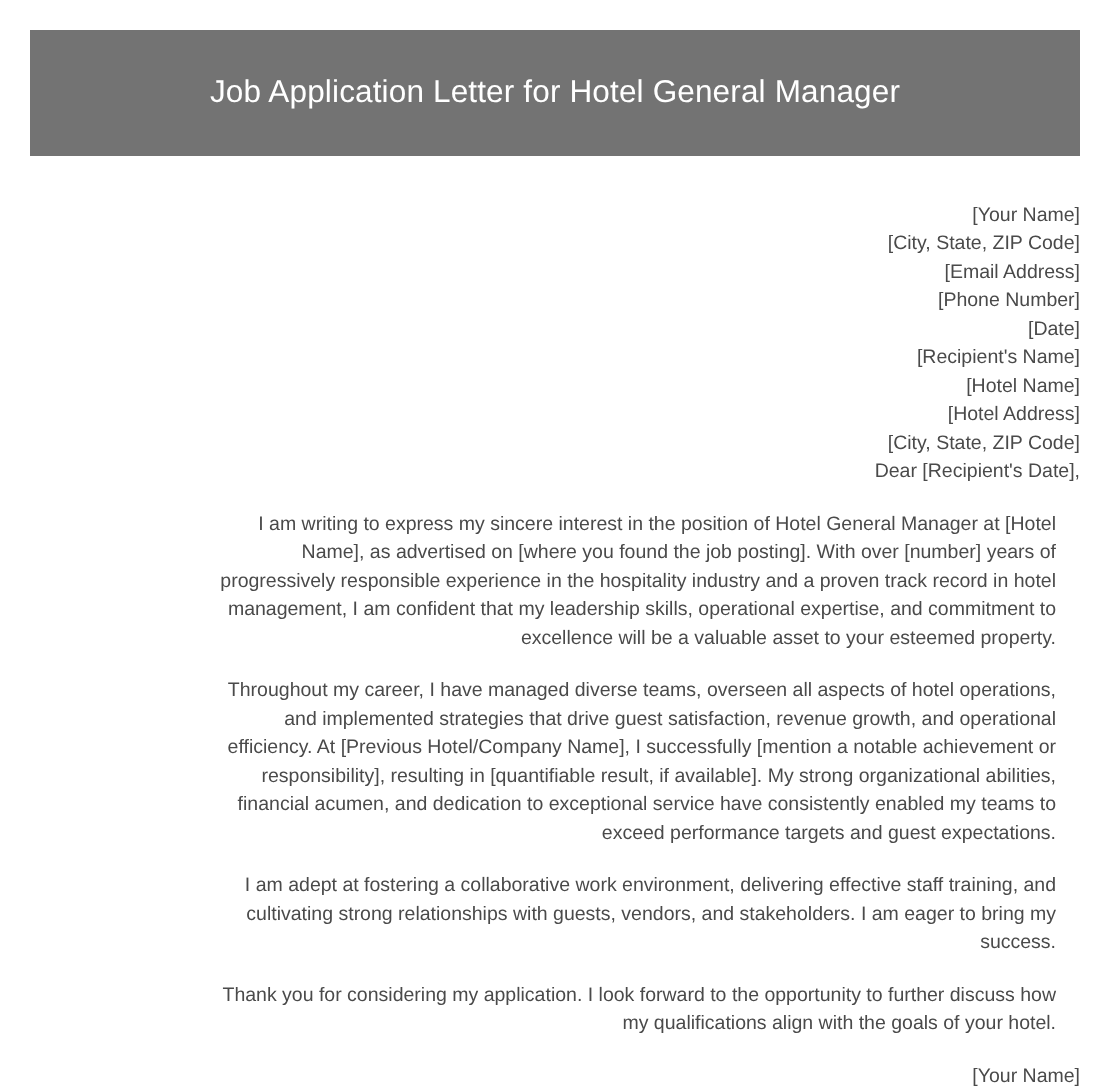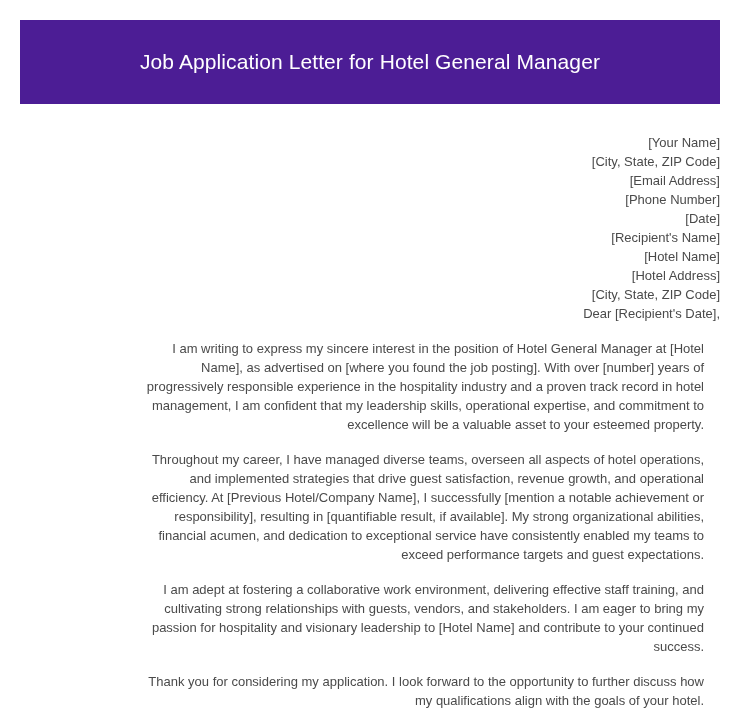--- a/index.html
+++ b/index.html
@@ -13,21 +13,21 @@
       position: relative;
       overflow: hidden;
       font-family: "Liberation Sans", "DejaVu Sans", sans-serif;
     }
     .banner {
       position: absolute;
       left: 20px;
       top: 20px;
       width: 700px;
       height: 84px;
-      background: #4c1d95;
+      background: #737373;
       display: flex;
       align-items: center;
       justify-content: center;
     }
     .banner-title {
       color: #ffffff;
       font-size: 21px;
       letter-spacing: 0.1px;
       margin: 0;
       font-weight: normal;
@@ -91,21 +91,20 @@
     <span class="row">and implemented strategies that drive guest satisfaction, revenue growth, and operational</span>
     <span class="row">efficiency. At [Previous Hotel/Company Name], I successfully [mention a notable achievement or</span>
     <span class="row">responsibility], resulting in [quantifiable result, if available]. My strong organizational abilities,</span>
     <span class="row">financial acumen, and dedication to exceptional service have consistently enabled my teams to</span>
     <span class="row">exceed performance targets and guest expectations.</span>
   </p>
 
   <p class="para">
     <span class="row">I am adept at fostering a collaborative work environment, delivering effective staff training, and</span>
     <span class="row">cultivating strong relationships with guests, vendors, and stakeholders. I am eager to bring my</span>
-    <span class="row">passion for hospitality and visionary leadership to [Hotel Name] and contribute to your continued</span>
     <span class="row">success.</span>
   </p>
 
   <p class="para">
     <span class="row">Thank you for considering my application. I look forward to the opportunity to further discuss how</span>
     <span class="row">my qualifications align with the goals of your hotel.</span>
   </p>
 
   <span class="line">[Your Name]</span>
 </div>

